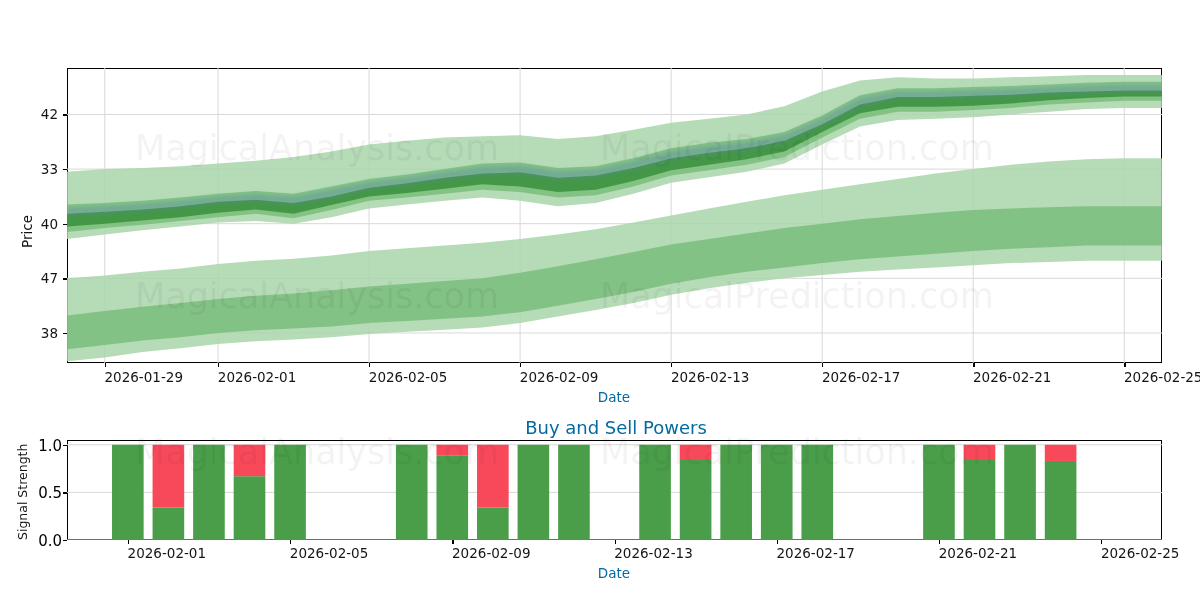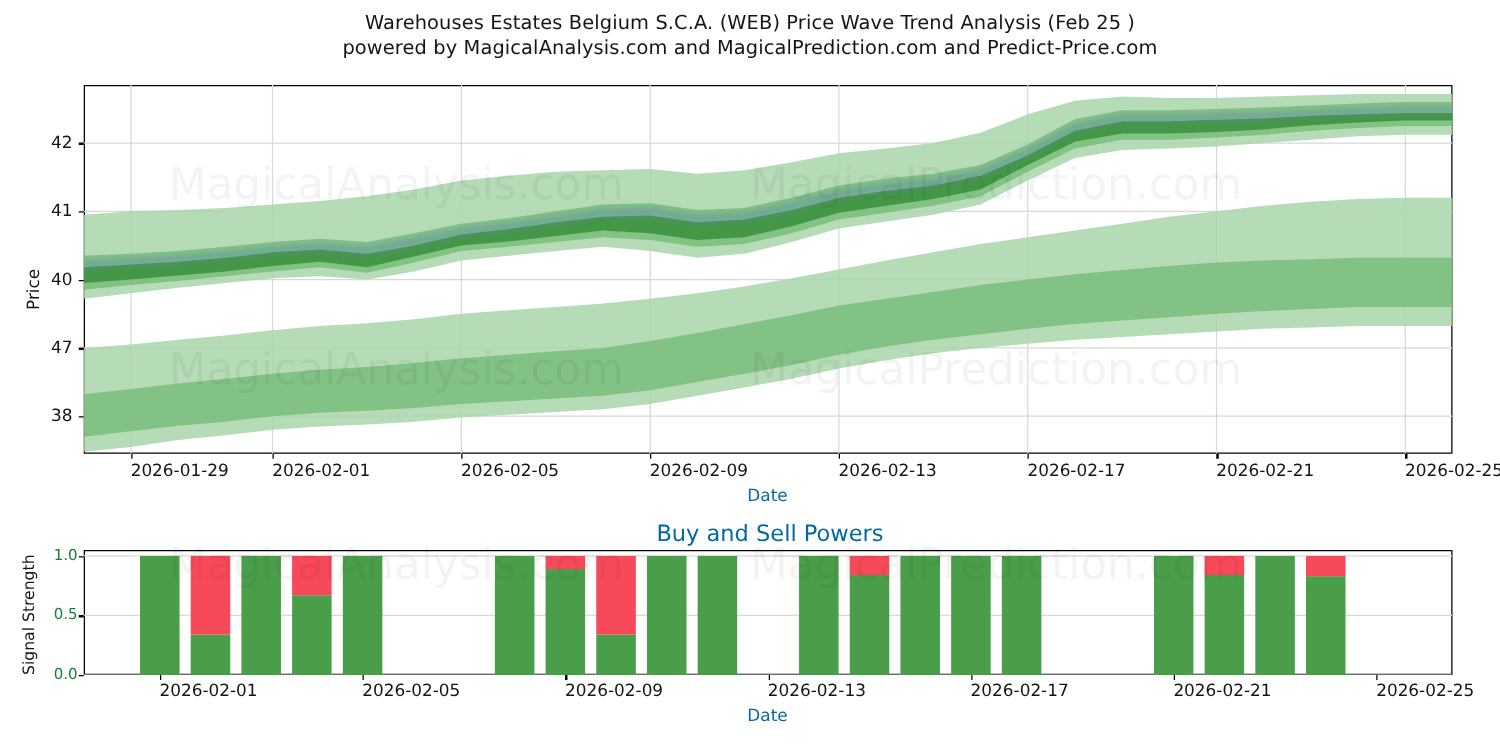--- a/index.html
+++ b/index.html
@@ -41,32 +41,28 @@
 
   
   #lower-title{position:absolute;left:16px;top:417px;width:1200px;text-align:center;
      font-size:18px;color:#0369a1;}
   #lower-chart{position:absolute;left:67px;top:440px;width:1095px;height:100px;}
   #lower-frame{position:absolute;left:0;top:0;width:100%;height:100%;
      border:1.3px solid #000;box-sizing:border-box;background:#fff;}
   #lower-svg{position:absolute;left:0;top:0;width:100%;height:100%;display:block;}
   .ylabel-lower{position:absolute;left:-52px;top:100px;font-size:12.5px;color:#141414;
      transform:rotate(-90deg);transform-origin:left top;white-space:nowrap;}
-  .ytick-lower{position:absolute;text-align:right;width:40px;font-size:12px;
-     color:#15803d;transform:translateY(-8px);}
+  .ytick-lower{position:absolute;text-align:right;width:40px;font-size:15px;
+     color:#000000;transform:translateY(-8px);}
 </style>
 </head>
 <body>
 
 <div id="root">
 
-  <div class="title-block">
-    <div class="title-line">Warehouses Estates Belgium S.C.A. (WEB) Price Wave Trend Analysis (Feb 25 )</div>
-    <div class="title-line">powered by MagicalAnalysis.com and MagicalPrediction.com and Predict-Price.com</div>
-  </div>
 
   <div id="main-chart">
     <div id="main-frame"></div>
     <svg id="main-svg" viewBox="0 0 1095 295" preserveAspectRatio="none">
         <defs>
           <filter id="softblur" x="-5%" y="-30%" width="110%" height="160%">
             <feGaussianBlur stdDeviation="2.2"></feGaussianBlur>
           </filter>
         </defs>
         <line x1="0" x2="1095" y1="264.95370370370387" y2="264.95370370370387" stroke="#d8d8d8" stroke-width="1"></line>
@@ -91,21 +87,21 @@
       </svg>
     <div class="ylabel-main">Price</div>
   </div>
   <div id="main-axes">
       <div class="ytick-label" style="left: 20px; top: 332.954px; width: 38px;">38</div>
       <div class="tickmark" style="left: 63px; top: 332.954px; width: 4px; height: 1.3px;"></div>
       <div class="ytick-label" style="left: 20px; top: 278.324px; width: 38px;">47</div>
       <div class="tickmark" style="left: 63px; top: 278.324px; width: 4px; height: 1.3px;"></div>
       <div class="ytick-label" style="left: 20px; top: 223.694px; width: 38px;">40</div>
       <div class="tickmark" style="left: 63px; top: 223.694px; width: 4px; height: 1.3px;"></div>
-      <div class="ytick-label" style="left: 20px; top: 169.065px; width: 38px;">41</div>
+      <div class="ytick-label" style="left: 20px; top: 169.065px; width: 38px;">33</div>
       <div class="tickmark" style="left: 63px; top: 169.065px; width: 4px; height: 1.3px;"></div>
       <div class="ytick-label" style="left: 20px; top: 114.435px; width: 38px;">42</div>
       <div class="tickmark" style="left: 63px; top: 114.435px; width: 4px; height: 1.3px;"></div>
       <div class="xtick-label" style="left: 104.759px; top: 369px;">2026-01-29</div>
       <div class="tickmark" style="left: 104.759px; top: 363px; width: 1.3px; height: 4px;"></div>
       <div class="xtick-label" style="left: 218.034px; top: 369px;">2026-02-01</div>
       <div class="tickmark" style="left: 218.034px; top: 363px; width: 1.3px; height: 4px;"></div>
       <div class="xtick-label" style="left: 369.069px; top: 369px;">2026-02-05</div>
       <div class="tickmark" style="left: 369.069px; top: 363px; width: 1.3px; height: 4px;"></div>
       <div class="xtick-label" style="left: 520.103px; top: 369px;">2026-02-09</div>

